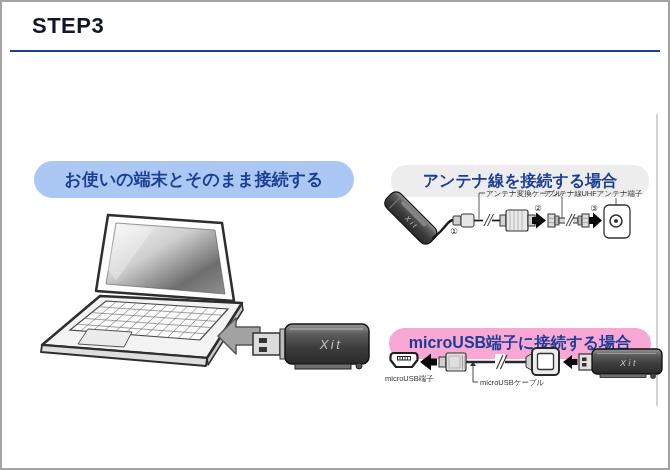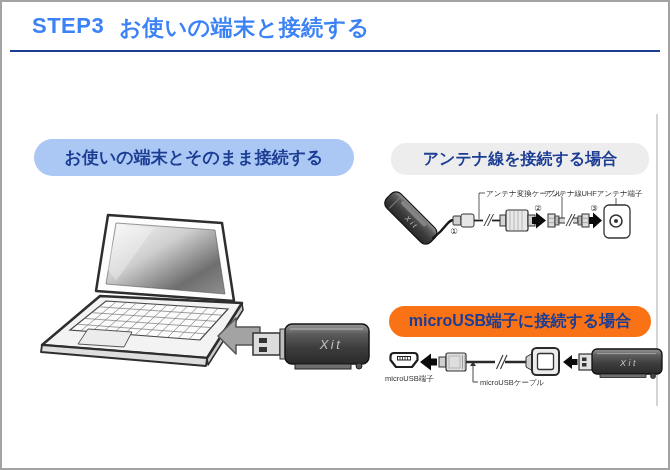--- a/index.html
+++ b/index.html
@@ -3,47 +3,46 @@
 <meta charset="utf-8">
 <style>
   html,body{margin:0;padding:0;background:#fff;}
   .frame{
     position:relative;width:670px;height:470px;box-sizing:border-box;
     border:2px solid #a3a3a3;background:#fff;overflow:hidden;
     font-family:"Liberation Sans",sans-serif;
   }
   .header{
     position:absolute;left:30px;top:11px;display:flex;gap:15px;
-    color:#3b82f6;font-weight:bold;font-size:22px;letter-spacing:.5px;white-space:nowrap;
+    color:#0f172a;font-weight:bold;font-size:22px;letter-spacing:.5px;white-space:nowrap;
   }
   .header-rule{position:absolute;left:8px;right:8px;top:48px;height:2px;background:#1c3d94;}
   .pill{
     position:absolute;display:flex;align-items:center;justify-content:center;
-    font-weight:bold;color:#1c3d94;white-space:nowrap;
+    font-weight:bold;color:#1c3d94;white-space:nowrap;margin-top:22px;
   }
   .pill-blue{left:32px;top:137px;width:320px;height:37px;border-radius:19px;background:#abc7f3;font-size:17px;}
   .pill-antenna{left:389px;top:141px;width:258px;height:32px;border-radius:15px;background:#ededed;font-size:16px;}
-  .pill-microusb{left:387px;top:304px;width:262px;height:31px;border-radius:16px;background:#f97316;font-size:16px;}
+  .pill-microusb{left:387px;top:304px;width:262px;height:31px;border-radius:16px;background:#f9a8d4;font-size:16px;}
   .vline{position:absolute;left:654px;top:112px;width:2px;height:292px;background:#d4d4d4;}
   svg{position:absolute;overflow:visible;}
   .laptop-svg{left:30px;top:203px;}
   .antenna-svg{left:380px;top:175px;}
   .microusb-svg{left:380px;top:338px;}
   .svg-label{font-size:7.5px;fill:#333;font-family:"Liberation Sans",sans-serif;}
   .svg-num{font-size:8.5px;fill:#333;font-family:"Liberation Sans",sans-serif;}
   .brand{fill:#c0c0c0;font-style:italic;letter-spacing:2.5px;font-family:"Liberation Sans",sans-serif;}
 </style>
 </head>
 <body>
 
 <div class="frame">
 
   <div class="header">
     <span>STEP3</span>
-    <span>お使いの端末と接続する</span>
   </div>
   <div class="header-rule"></div>
 
   <div class="vline"></div>
 
   <div class="pill pill-blue">お使いの端末とそのまま接続する</div>
   <div class="pill pill-antenna">アンテナ線を接続する場合</div>
   <div class="pill pill-microusb">microUSB端子に接続する場合</div>
 
   <svg class="laptop-svg" width="345" height="170" viewBox="0 0 345 170">

